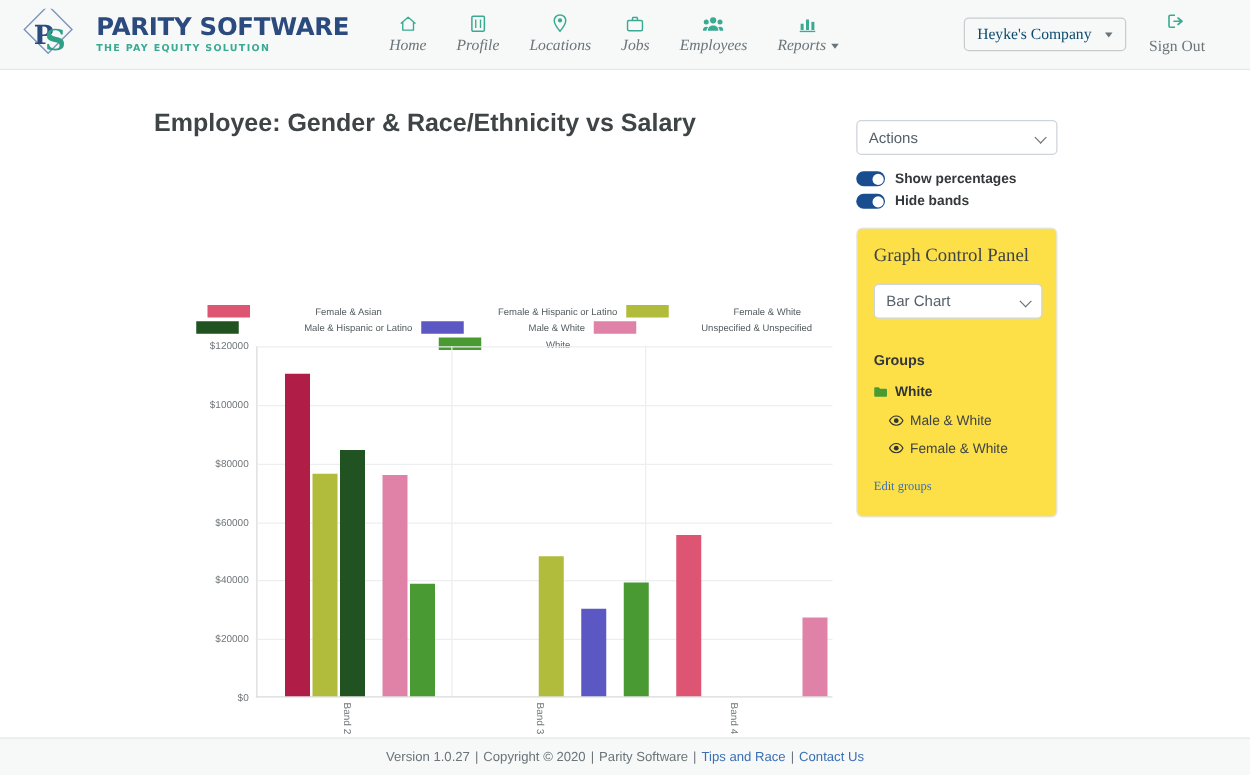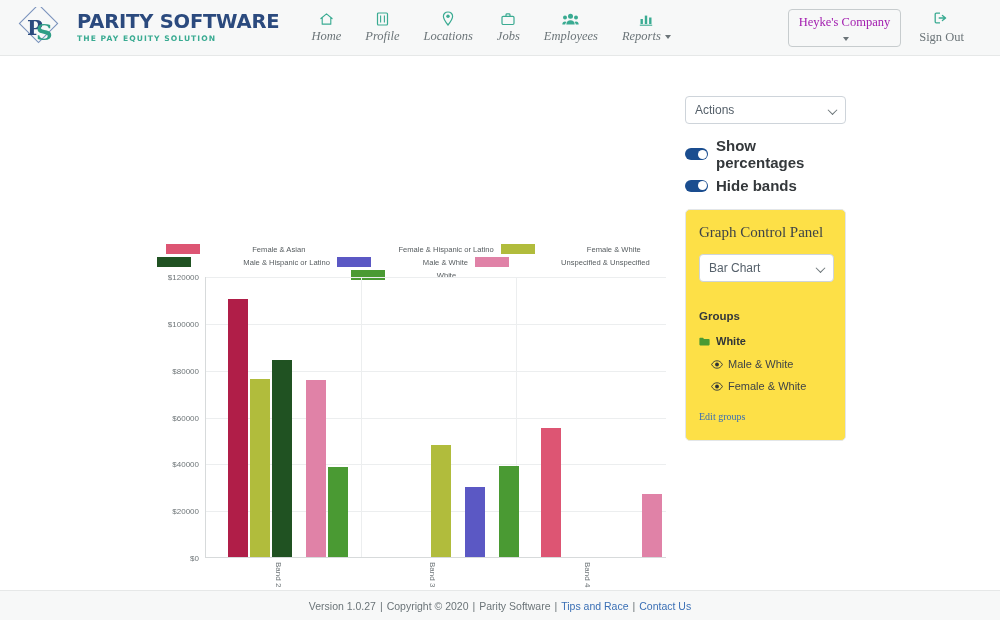--- a/index.html
+++ b/index.html
@@ -47,22 +47,22 @@
   .caret{
     display:inline-block; width:0;height:0;
     border-left:3.5px solid transparent;border-right:3.5px solid transparent;
     border-top:4.5px solid #6b7478; margin-left:4px; vertical-align:middle;
   }
 
   .header-right{ margin-left:auto; display:flex; align-items:center; gap:18px; padding-right:22px;}
   .company-btn{
     border:1px solid #c7ccce; background:#f7f8f8; border-radius:4px;
     padding:5px 10px; font-family:"Liberation Serif", serif;
-    font-size:12.5px; color:#a21caf; display:flex; align-items:center; gap:7px;
-    cursor:pointer; white-space:nowrap;flex-direction:column;
+    font-size:12.5px; color:#0c4a6e; display:flex; align-items:center; gap:7px;
+    cursor:pointer; white-space:nowrap;
   }
   .signout{ display:flex; flex-direction:column; align-items:center; cursor:pointer; }
   .signout-label{ font-family:"Liberation Serif", serif; font-size:12.5px; color:#6b7478; margin-top:2px;}
 
   
   .page{ position:relative; height:564px; background:#fff; }
 
   
   .chart-wrap{ position:absolute; left:0; top:0; width:680px; height:520px; }
   .chart-title{
@@ -122,21 +122,21 @@
   .toggles{ margin-top:13px; }
   .toggle-row{ display:flex; align-items:center; margin-bottom:6px; cursor:pointer; }
   .toggle{
     width:23px; height:12px; border-radius:7px; background:#1a4d8f;
     position:relative; flex:0 0 auto;
   }
   .toggle::after{
     content:""; position:absolute; width:9px;height:9px;border-radius:50%;
     background:#fff; top:1.5px; right:1.5px;
   }
-  .toggle-label{ font-size:15px; color:#34383b; font-weight:bold; margin-left:8px;
+  .toggle-label{ font-size:11px; color:#34383b; font-weight:bold; margin-left:8px;
                  font-family:"Liberation Sans", sans-serif; }
 
   .panel{
     margin-top:15px; width:161px;
     border:1px solid #e3e6e8; border-radius:5px; background:#fde047;
     padding:14px 13px 18px 13px;
   }
   .panel-title{
     font-family:"Liberation Serif", serif;
     font-size:15px; color:#3f4447; margin-bottom:13px;
@@ -269,20 +269,21 @@
       </span>
       <span class="signout-label">Sign Out</span>
     </div>
   </div>
 </div>
 
 <div class="page">
 
   <div class="chart-wrap">
 
+    <div class="chart-title">Employee: Gender &amp; Race/Ethnicity vs Salary</div>
 
     <div class="legend" id="legend">
         <div class="legend-item">
           <span class="legend-swatch" style="background: rgb(221, 85, 115);"></span>
           <span class="legend-text">Female &amp; Asian</span>
         </div>
         <div class="legend-item">
           <span class="legend-swatch"></span>
           <span class="legend-text">Female &amp; Hispanic or Latino</span>
         </div>

